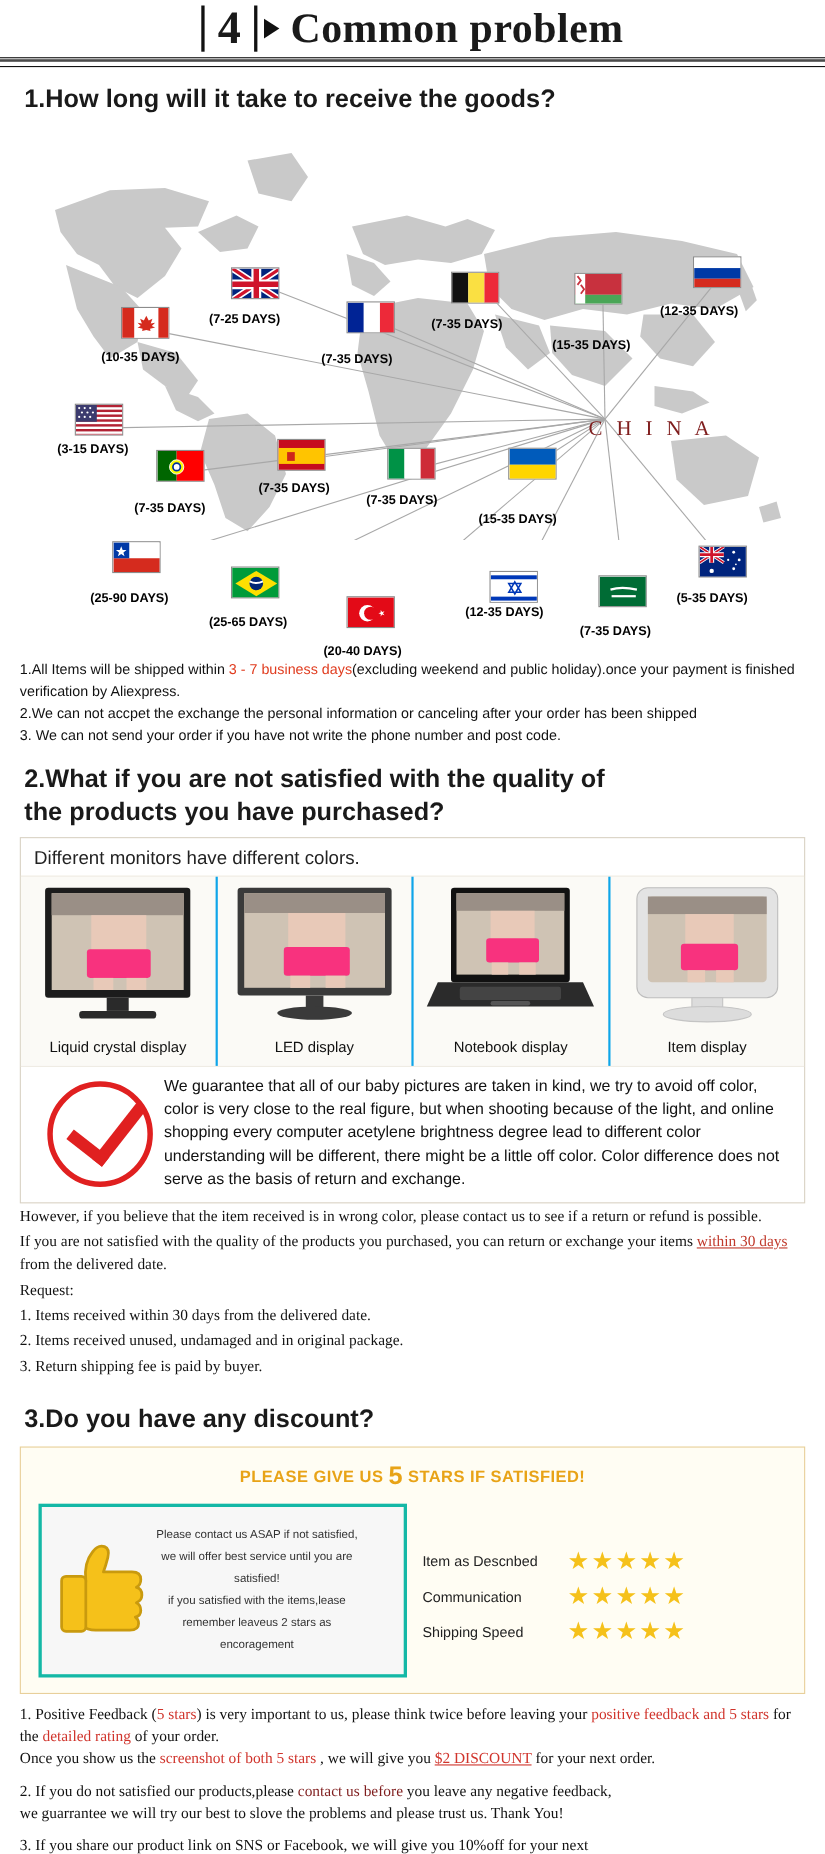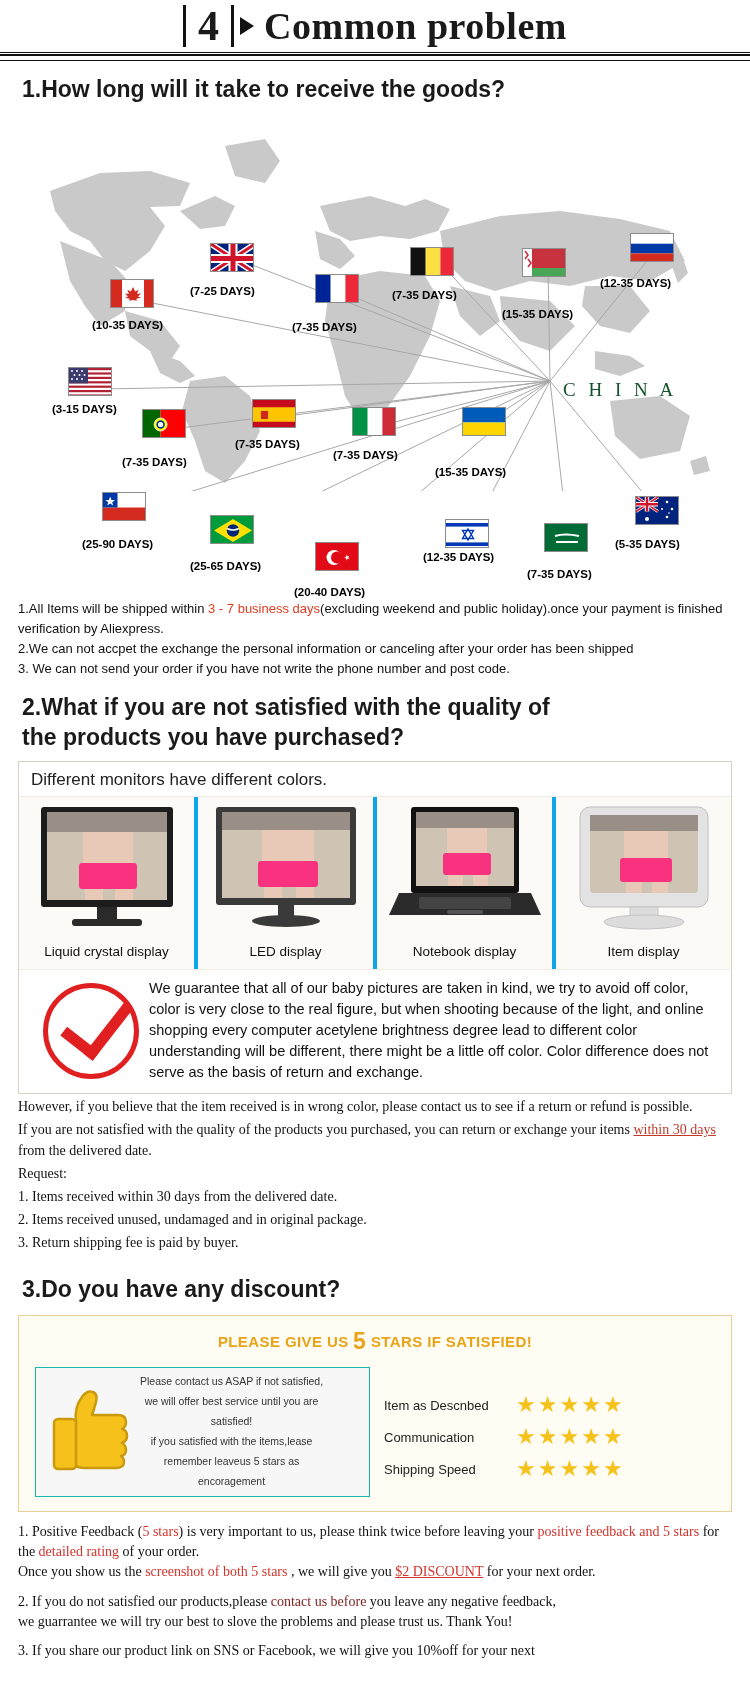--- a/index.html
+++ b/index.html
@@ -80,22 +80,21 @@
     height: 380px;
     margin: 6px auto 0 auto;
   }
   .map-svg { position: absolute; inset: 0; }
   .china-label {
     position: absolute;
     left: 505px; top: 268px;
     font-family: "Liberation Serif", serif;
     font-size: 19px;
     letter-spacing: 4px;
-    color: #14532d;
-    margin-left: 28px;
+    color: #7f1d1d;
   }
   .flag {
     position: absolute;
     width: 44px;
     height: 29px;
     border: 1px solid #8c8c8c;
     box-sizing: border-box;
     overflow: hidden;
     background: #fff;
   }
@@ -130,21 +129,21 @@
   .monitor-row {
     display: flex;
     border-top: 1px solid #efece4;
     border-bottom: 1px solid #efece4;
     background: #fbfaf6;
   }
   .monitor-cell {
     flex: 1;
     padding: 6px 4px 4px 4px;
     text-align: center;
-    border-right: 4px solid #0ea5e9;
+    border-right: 2px solid #0ea5e9;
   }
   .monitor-cell:last-child { border-right: none; }
   .monitor-cap {
     font-size: 13.5px;
     padding: 6px 0 6px 0;
     color: #111;
   }
   .mon-art { height: 135px; position: relative; }
 
   .guarantee {
@@ -210,25 +209,25 @@
     vertical-align: -2px;
   }
   .discount-row {
     display: flex;
     align-items: center;
     gap: 14px;
     padding: 0 6px;
   }
   .thumb-panel {
     flex: 0 0 335px;
-    border: 1px solid #14b8a6;
+    border: 3px solid #14b8a6;
     background: #f7f7f7;
     display: flex;
     align-items: center;
-    padding: 4px 6px;
+    padding: 16px 6px;
     min-height: 116px;
     box-sizing: border-box;
   }
   .thumb-art { flex: 0 0 96px; }
   .thumb-text {
     font-size: 10.5px;
     line-height: 1.9;
     color: #333;
     text-align: center;
     padding-left: 2px;
@@ -628,21 +627,21 @@
           <svg viewBox="0 0 96 110" width="96" height="110">
             <path d="M34 48 q-2-16 6-26 q5-7 11-5 q5 2 3 10 q-2 8 -4 13 l26 0 q8 0 8 7 q0 5 -4 7 q5 1 5 7 q0 5 -5 7 q4 2 4 7 q0 5 -5 6 q3 2 3 6 q0 6 -8 6 l-31 0 q-8 0 -12 -4 z" fill="#f5c11a" stroke="#c99a0e" stroke-width="2.5" stroke-linejoin="round"></path>
             <rect x="12" y="44" width="22" height="50" rx="4" fill="#f5c11a" stroke="#c99a0e" stroke-width="2.5"></rect>
           </svg>
         </div>
         <div class="thumb-text">
           <div>Please contact us ASAP if not satisfied,</div>
           <div>we will offer best service until you are</div>
           <div>satisfied!</div>
           <div>if you satisfied with the items,lease</div>
-          <div>remember leaveus 5  stars as</div>
+          <div>remember leaveus 2  stars as</div>
           <div>encoragement</div>
         </div>
       </div>
 
       <div class="ratings">
         <div class="rating-row">
           <div class="rating-label">Item as Descnbed</div>
           <div class="stars">★★★★★</div>
         </div>
         <div class="rating-row">

